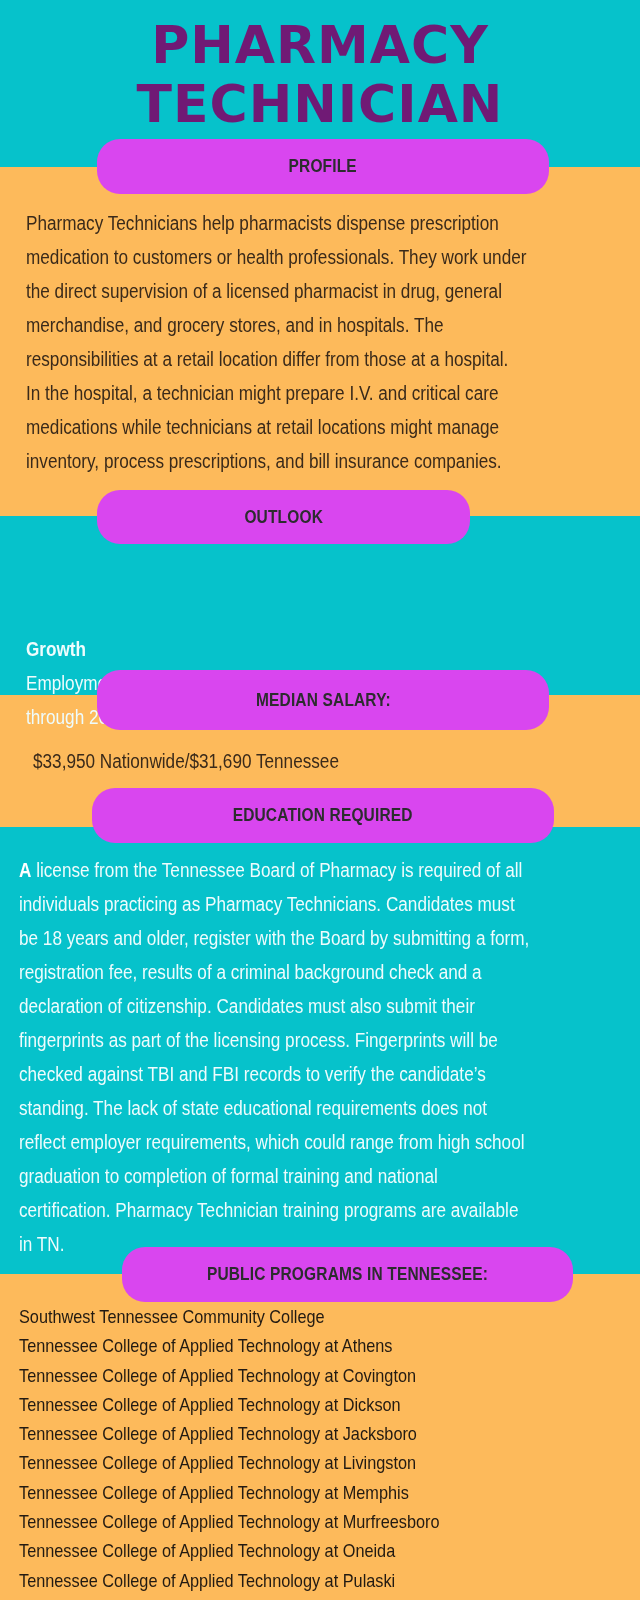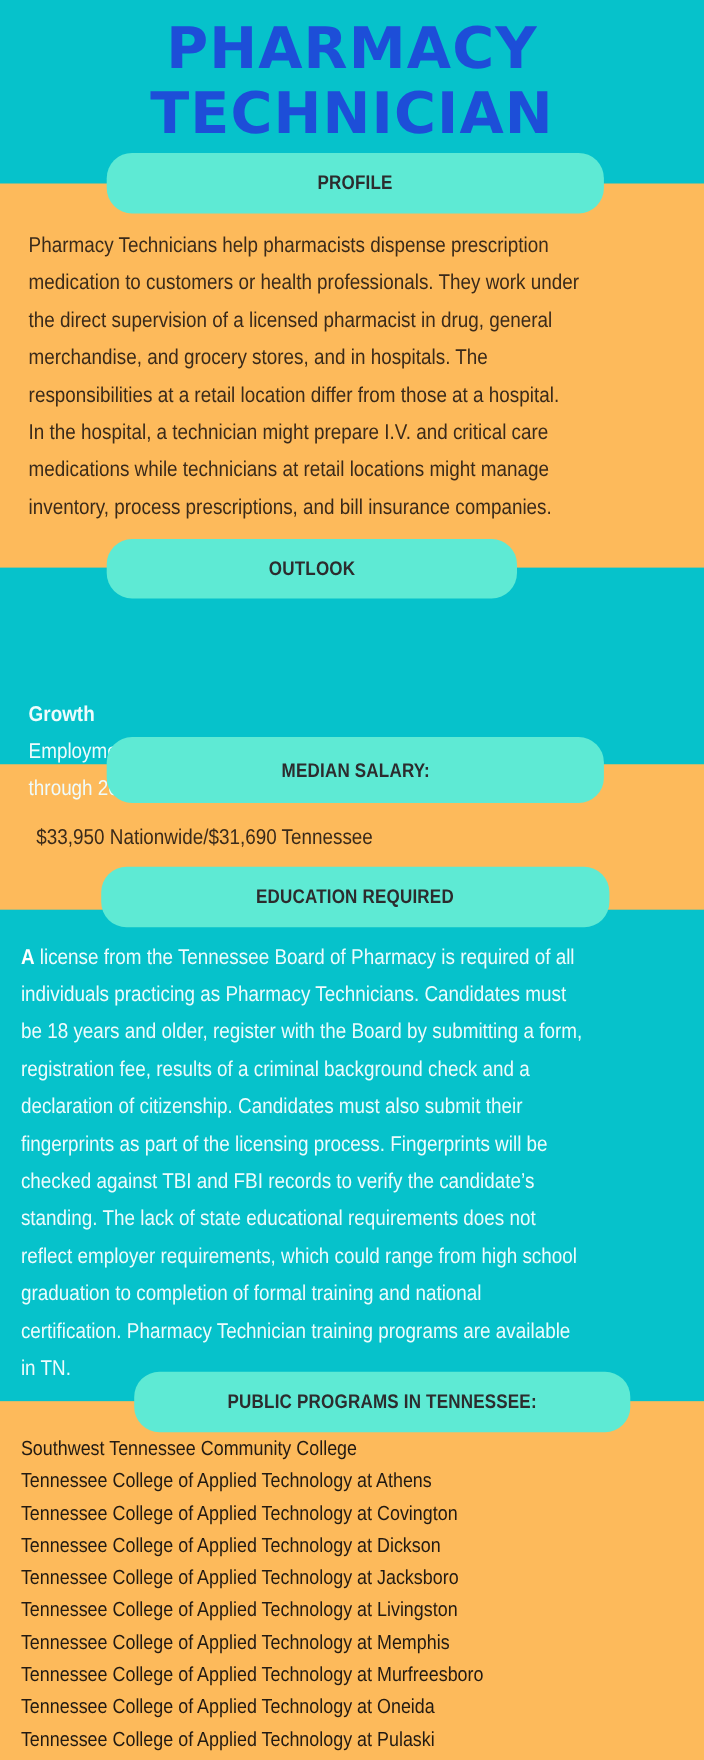--- a/index.html
+++ b/index.html
@@ -7,26 +7,26 @@
       width: 640px; height: 1600px; position: relative; overflow: hidden;
       background: #fdba5b;
       font-family: "Liberation Sans", sans-serif;
     }
     .band { position: absolute; left: 0; width: 640px; }
     .teal { background: #06c2cb; }
     .orange { background: #fdba5b; }
 
     .title {
       position: absolute; left: 0; width: 640px; text-align: center;
-      color: #1d4ed8; font-family: "DejaVu Sans", sans-serif; font-weight: bold;
+      color: #701a75; font-family: "DejaVu Sans", sans-serif; font-weight: bold;
       font-size: 52px; line-height: 58px; letter-spacing: 1px;
       transform: scaleX(1.0);
     }
     .hdr-box {
-      position: absolute; background: #5eead4;
+      position: absolute; background: #d946ef;
       display: flex; align-items: center; justify-content: center;
       color: #2c2c2e; font-family: "Liberation Sans", sans-serif; font-weight: bold;
       font-size: 18px; letter-spacing: 0.2px; border-radius: 23px;
     }
     .hdr-box span { display: inline-block; transform: scaleX(0.86); }
 
     .text {
       position: absolute; font-family: "Liberation Sans", sans-serif;
       font-size: 19.5px; letter-spacing: 0px;
     }

